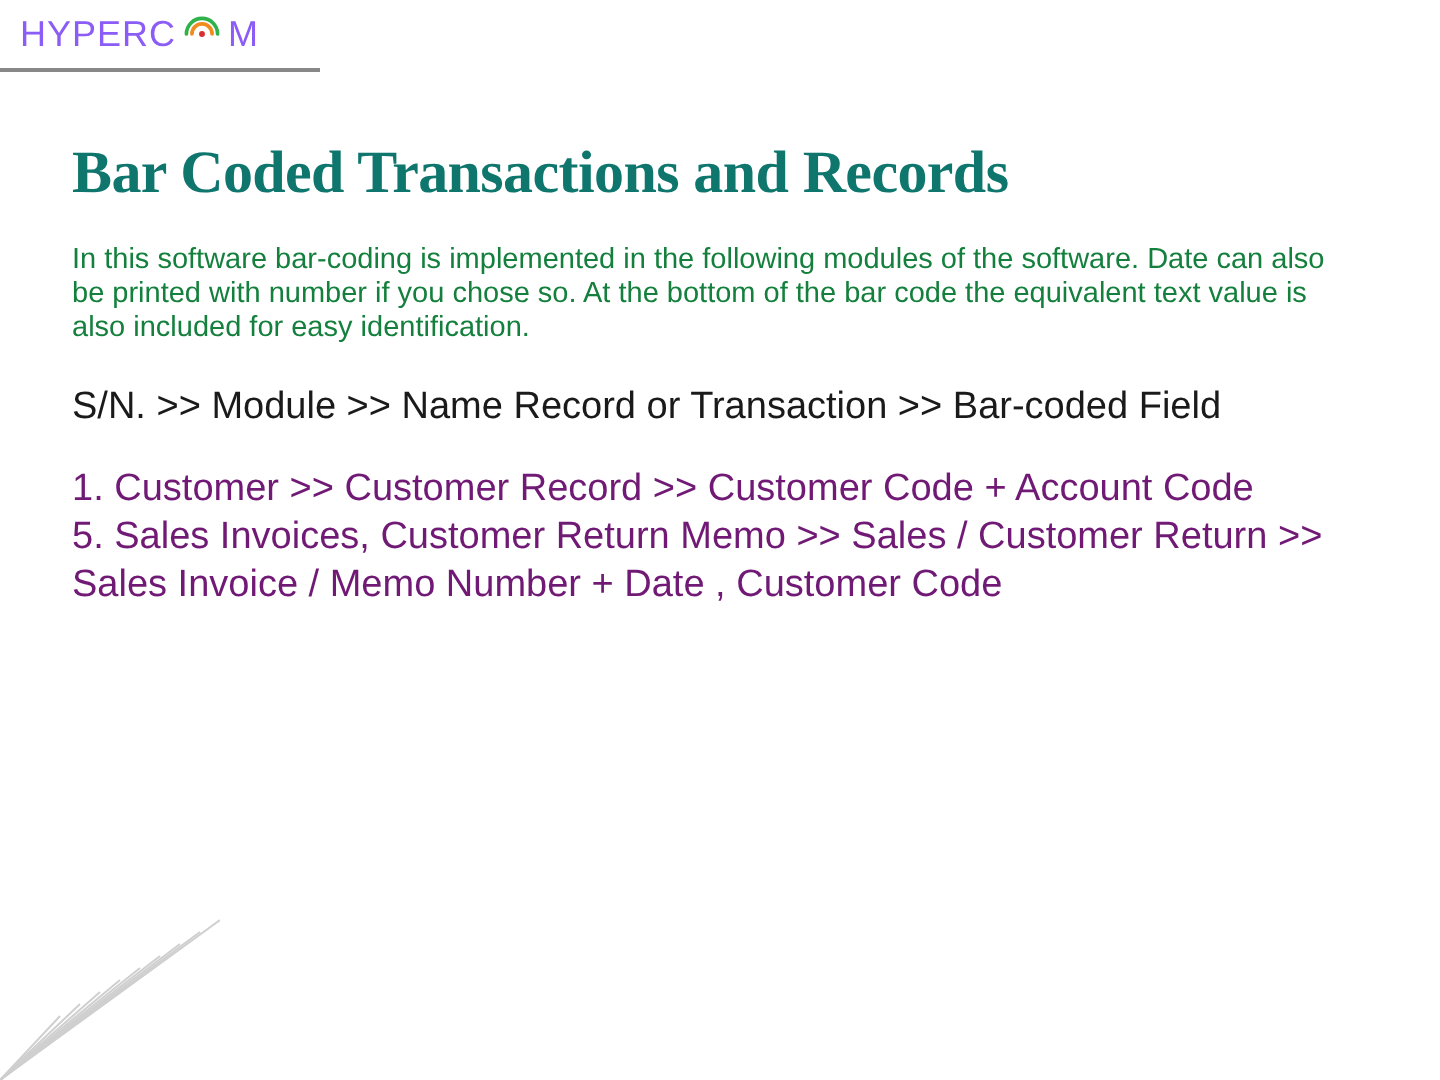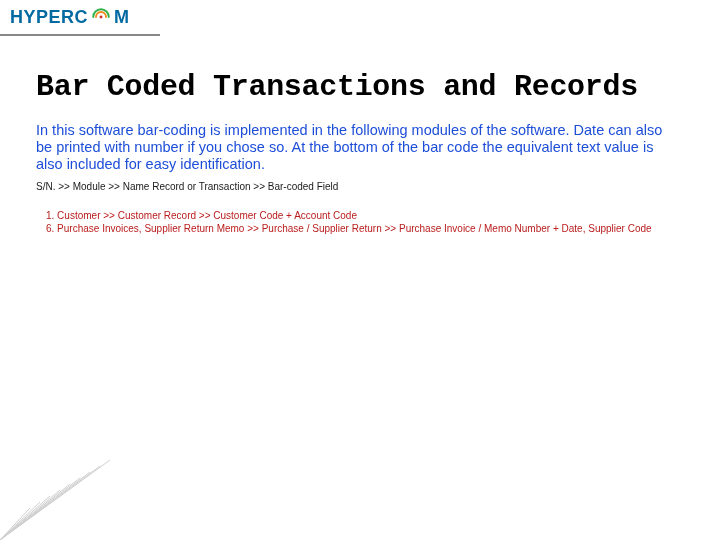--- a/index.html
+++ b/index.html
@@ -16,68 +16,68 @@
   .logo {
     position: absolute;
     top: 6px;
     left: 10px;
     display: flex;
     align-items: center;
     gap: 2px;
   }
   .logo-text {
     font-family: Arial, sans-serif;
-    font-weight: 700;
+    font-weight: 400;
     font-size: 18px;
     letter-spacing: 0.5px;
-    color: #0369a1;
+    color: #8b5cf6;
   }
   .logo-mark {
     display: inline-flex;
     align-items: center;
   }
   .logo-divider {
     position: absolute;
     top: 34px;
     left: 0;
     width: 160px;
     height: 2px;
     background: #888;
   }
   .content {
     position: absolute;
     top: 70px;
     left: 36px;
     right: 36px;
   }
   .title {
-    font-family: Liberation Mono, monospace;
+    font-family: Liberation Serif, serif;
     font-weight: 700;
     font-size: 30px;
-    color: #000000;
+    color: #0f766e;
     margin: 0 0 18px 0;
     letter-spacing: -0.3px;
   }
   .intro {
     font-size: 14.5px;
     line-height: 1.18;
-    margin: 0 0 8px 0;
-    color: #1d4ed8;
+    margin: 0 0 20px 0;
+    color: #15803d;
     max-width: 640px;
   }
   .header-row {
-    font-size: 10px;
+    font-size: 19px;
     margin: 0 0 18px 0;
     color: #1a1a1a;
   }
   .list {
-    font-size: 10px;
+    font-size: 19px;
     line-height: 1.25;
-    margin: 10px;
-    color: #b91c1c;
+    margin: 0;
+    color: #701a75;
     max-width: 640px;
   }
   .corner-lines {
     position: absolute;
     left: 0;
     bottom: 0;
     width: 110px;
     height: 100px;
     pointer-events: none;
   }
@@ -97,21 +97,21 @@
   <span class="logo-text">M</span>
 </div>
 <div class="logo-divider"></div>
 
 <div class="content">
   <h1 class="title">Bar Coded Transactions and Records</h1>
   <p class="intro">In this software bar-coding is implemented in the following modules of the software. Date can also be printed with number if you chose so. At the bottom of the bar code the equivalent text value is also included for easy identification.</p>
   <p class="header-row">S/N. &gt;&gt; Module &gt;&gt; Name Record or Transaction &gt;&gt; Bar-coded Field</p>
   <div class="list">
     <div>1. Customer &gt;&gt; Customer Record &gt;&gt; Customer Code + Account Code</div>
-    <div>6. Purchase Invoices, Supplier Return Memo &gt;&gt; Purchase / Supplier Return &gt;&gt; Purchase Invoice / Memo Number + Date, Supplier Code</div>
+    <div>5. Sales Invoices, Customer Return Memo &gt;&gt; Sales / Customer Return &gt;&gt; Sales Invoice / Memo Number + Date , Customer Code</div>
   </div>
 </div>
 
 <svg class="corner-lines" viewBox="0 0 110 100">
   <g stroke="#cfcfcf" stroke-width="1">
     <line x1="0" y1="100" x2="110" y2="20"></line>
     <line x1="0" y1="100" x2="100" y2="26"></line>
     <line x1="0" y1="100" x2="90" y2="32"></line>
     <line x1="0" y1="100" x2="80" y2="38"></line>
     <line x1="0" y1="100" x2="70" y2="44"></line>

